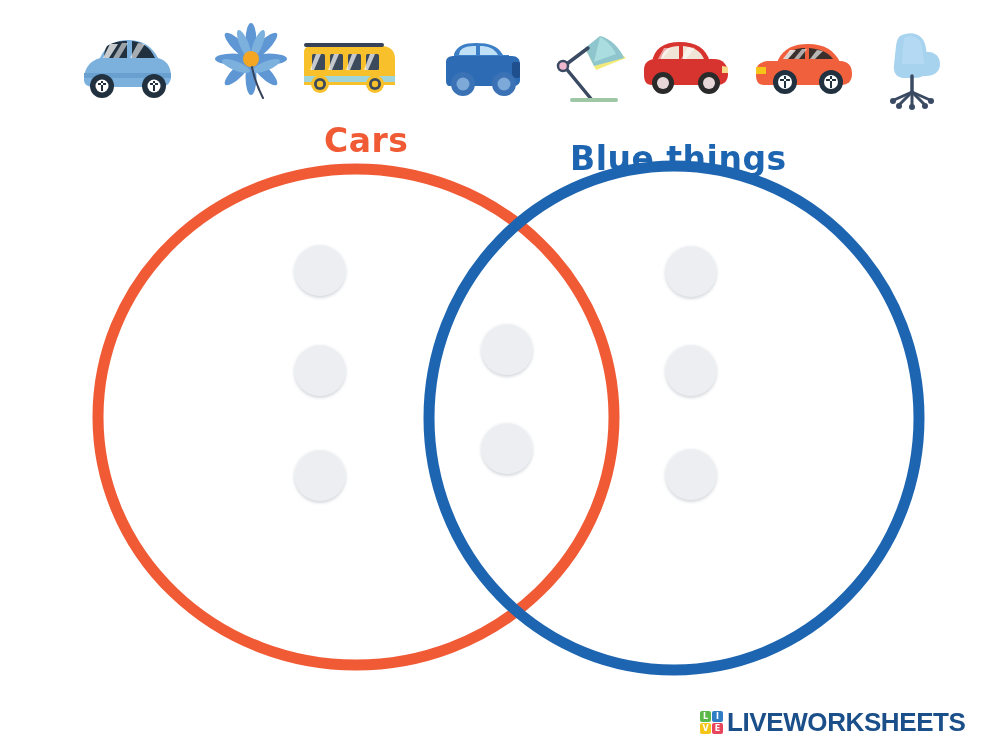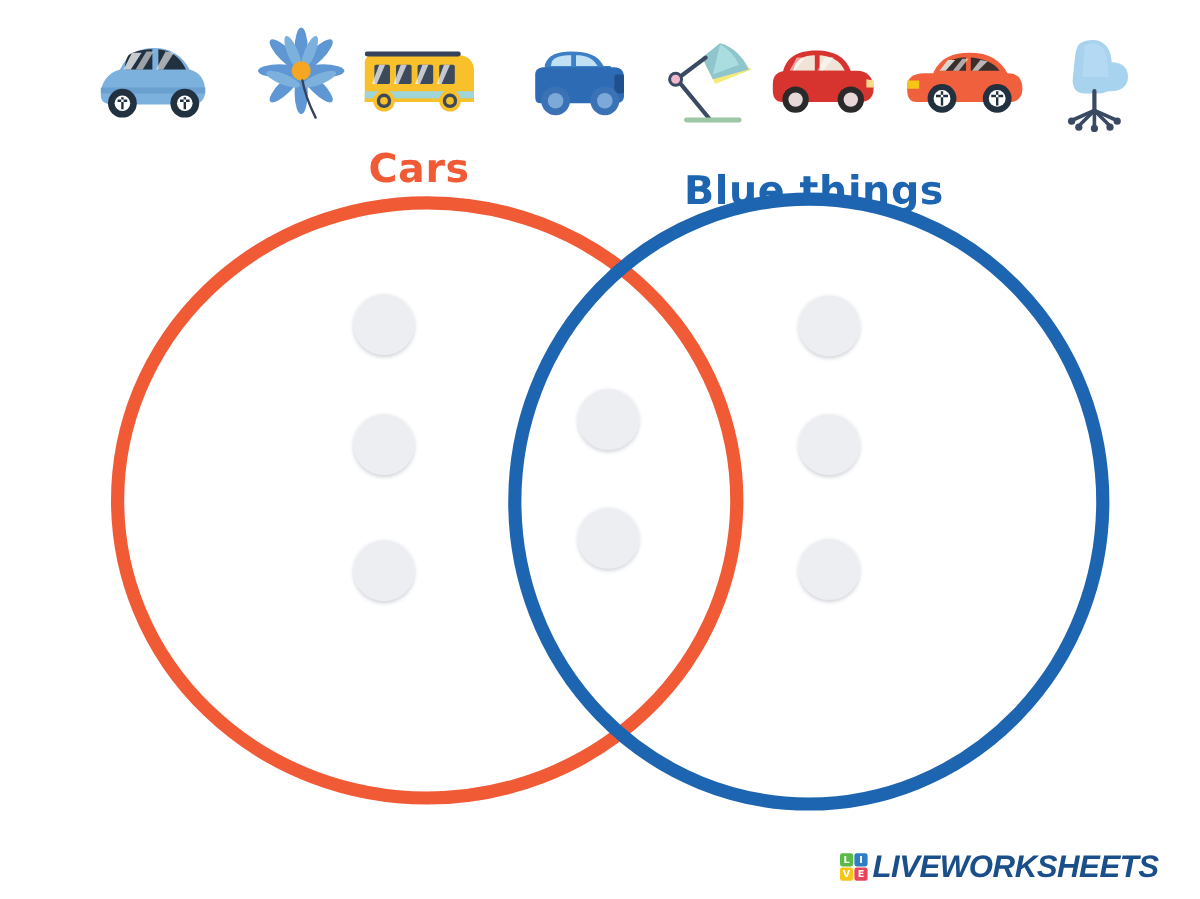--- a/index.html
+++ b/index.html
@@ -37,21 +37,21 @@
   
   .venn-label {
     position: absolute;
     font-family: "DejaVu Sans", sans-serif;
     font-weight: bold;
     font-size: 33px;
     letter-spacing: 0.5px;
     white-space: nowrap;
   }
   #label-cars {
-    left: 307px;
+    left: 324px;
     top: 121px;
     color: #f05a35;
   }
   #label-blue {
     left: 570px;
     top: 139px;
     color: #1d65b0;
   }
 
   
@@ -101,21 +101,20 @@
     font-weight: bold;
     line-height: 11px;
     text-align: center;
   }
   #logo-wordmark {
     font-family: "Liberation Sans", sans-serif;
     font-weight: bold;
     font-size: 26px;
     letter-spacing: -0.4px;
     color: #1b4f8a;
-    font-style: italic;
   }
 </style>
 </head>
 <body>
 
 <div id="worksheet">
 
   <div id="icon-strip">
 
     <div class="item-icon" style="left:70px">

